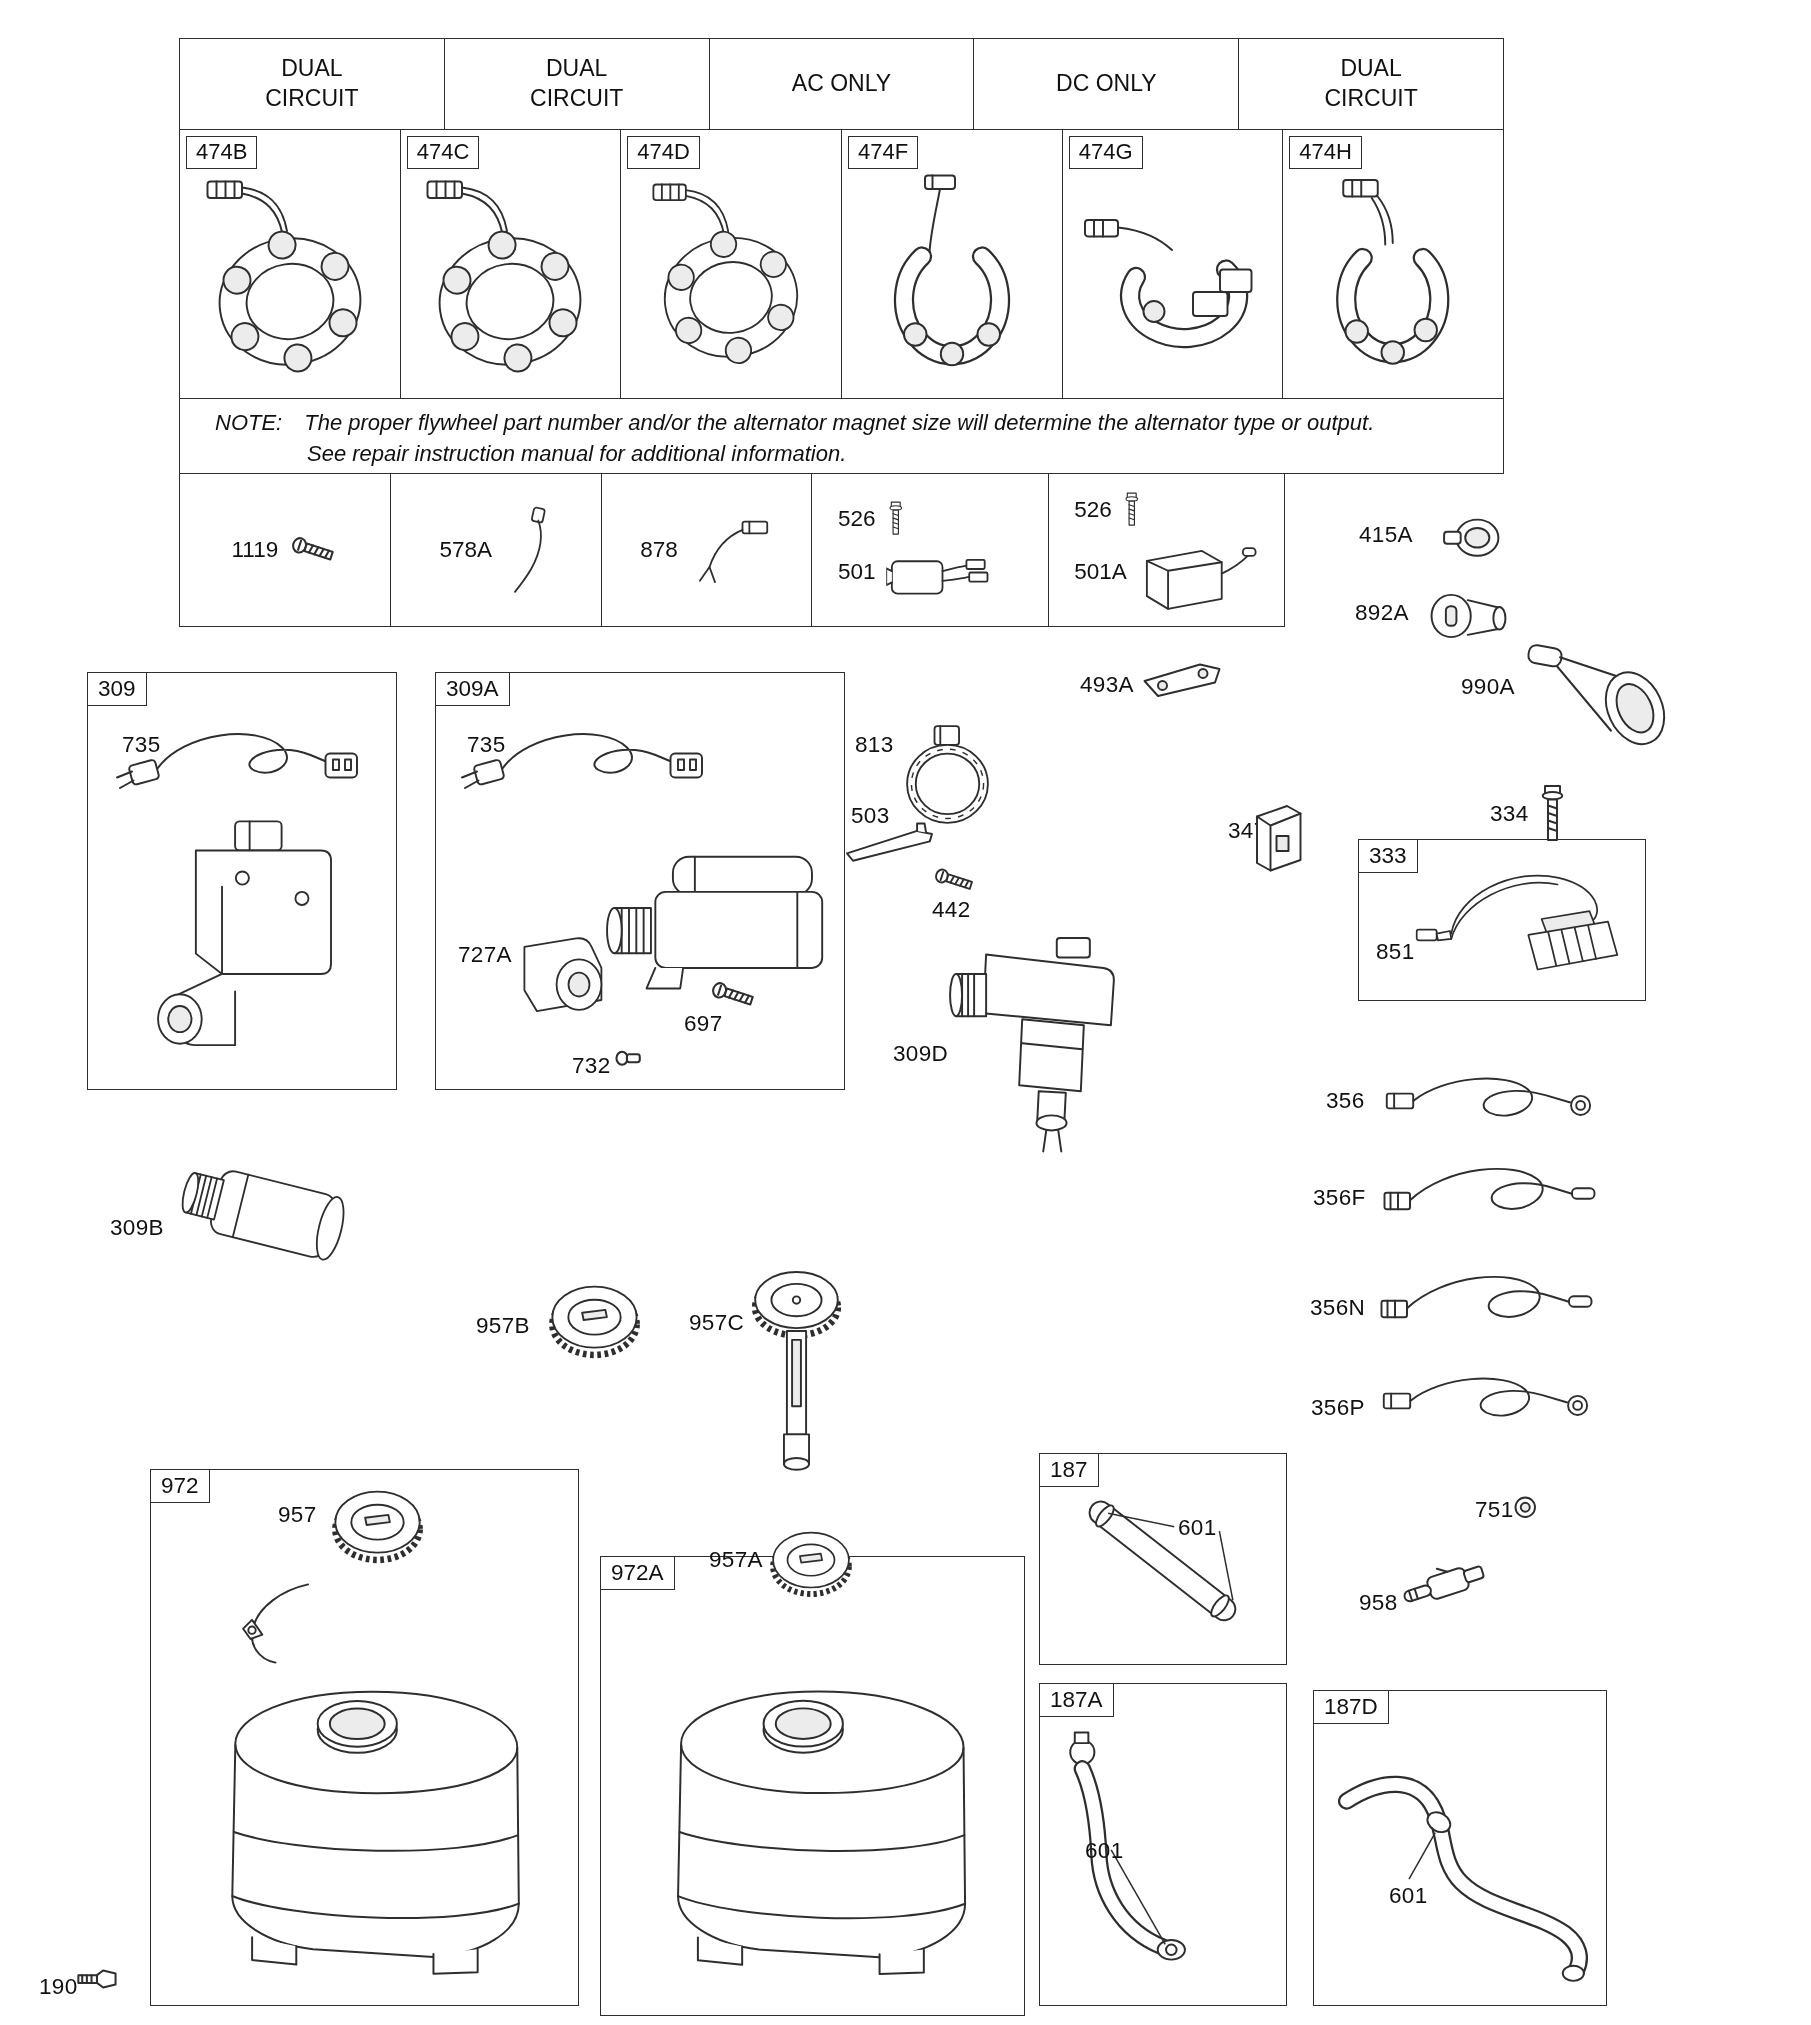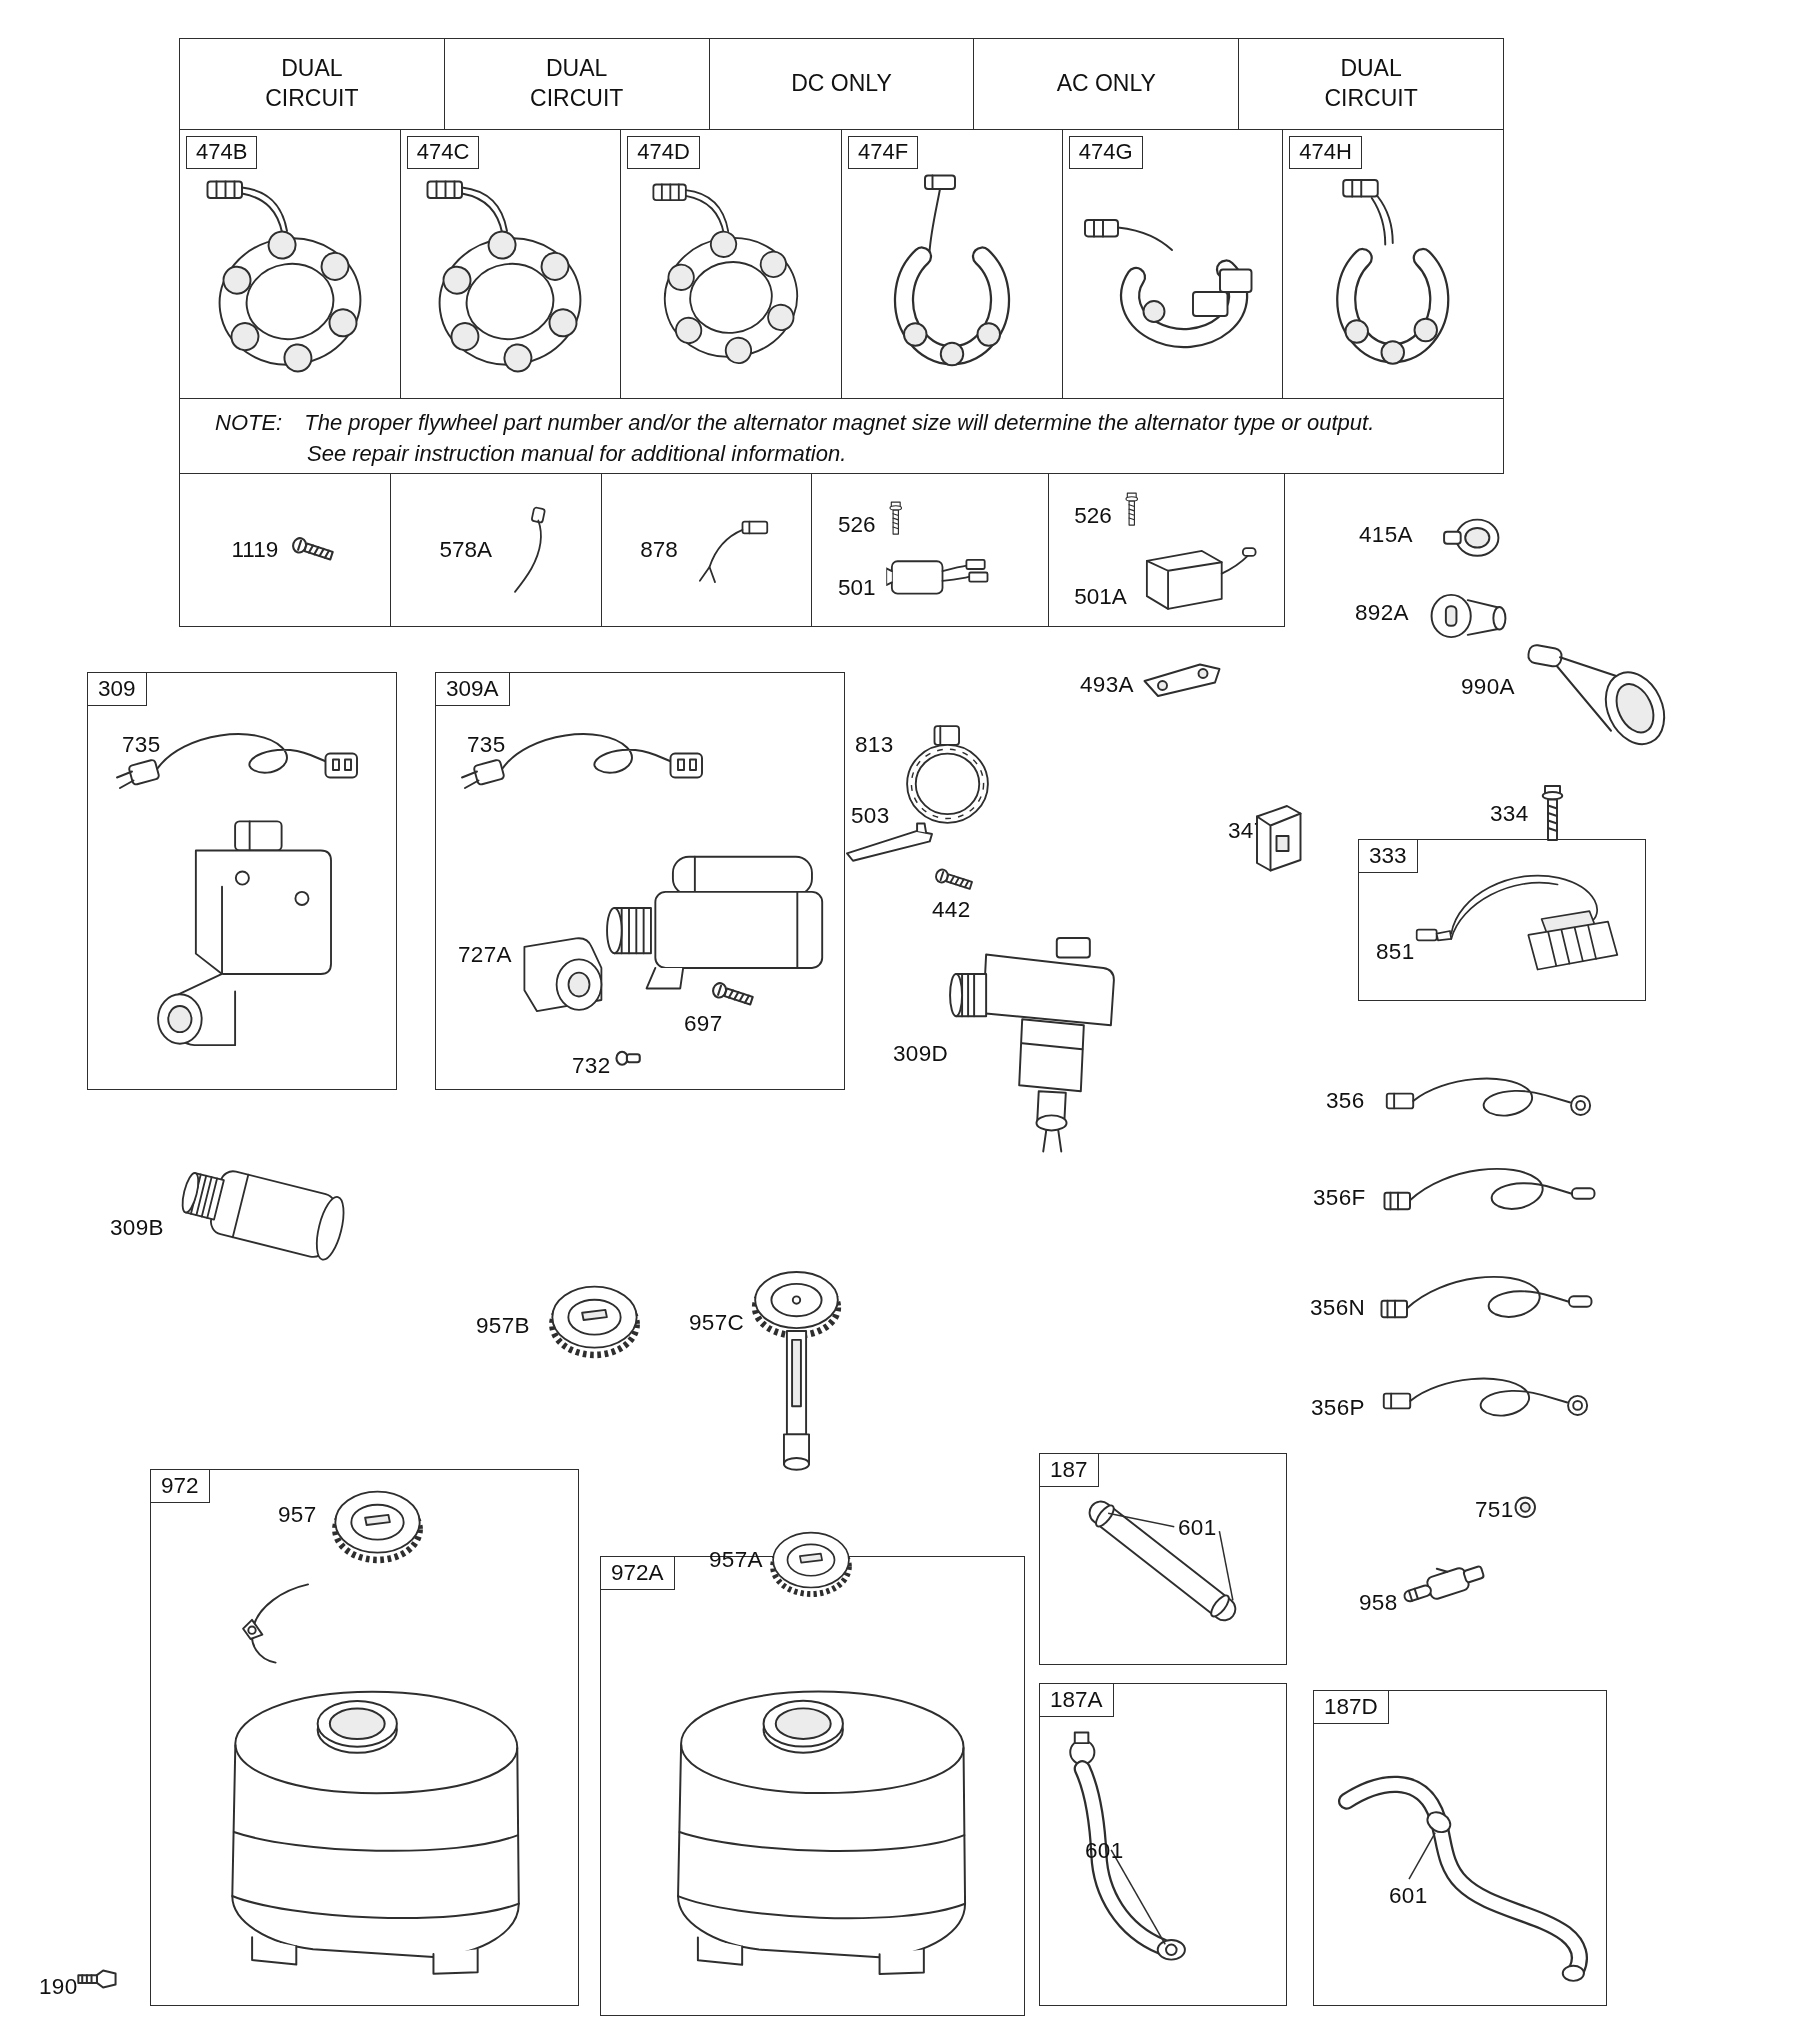--- a/index.html
+++ b/index.html
@@ -17,21 +17,21 @@
   .ti{flex:1;border-right:1.5px solid #2e2e2e;position:relative}
   .ti:last-child{border-right:none}
   .tnote{border-top:1.5px solid #2e2e2e;height:74px;padding:9px 15px 0 35px;font-style:italic;font-size:22px;line-height:1.4}
   .tnote b{font-weight:normal;margin-right:22px}
   .note2{margin-left:92px}
   .row2{position:absolute;left:179px;top:474px;width:1106px;height:153px;border:1.5px solid #2e2e2e;border-top:none;display:flex;background:#fff}
   .r2c{flex:1;border-right:1.5px solid #2e2e2e;display:flex;align-items:center;justify-content:center;gap:12px}
   .r2c:last-child{border-right:none}
   .r2c .lbl{font-size:22.5px}
   .r2two{flex-direction:column;align-items:flex-start;gap:6px;padding-left:25.5px}
-  .r2row{display:flex;align-items:flex-end;gap:10.5px}
+  .r2row{display:flex;align-items:center;gap:10.5px}
   svg.part{position:absolute;overflow:visible}
   .ln{stroke:#2e2e2e;stroke-width:2.6;fill:none;stroke-linecap:round;stroke-linejoin:round}
   .f{fill:#fff}
   .f2{fill:#ececec}
   .band-o{stroke:#2e2e2e;stroke-width:27;fill:none;stroke-linecap:round}
   .band-i{stroke:#fff;stroke-width:21;fill:none;stroke-linecap:round}
   .tube-o{stroke:#2e2e2e;stroke-width:23;fill:none;stroke-linecap:round}
   .tube-i{stroke:#fff;stroke-width:17;fill:none;stroke-linecap:round}
   .knurl{stroke:#2e2e2e;stroke-width:9;stroke-dasharray:5 5;fill:#fff}
   .dash{stroke:#2e2e2e;stroke-width:2;fill:none;stroke-dasharray:8 10}
@@ -351,22 +351,22 @@
 </symbol>
 </defs>
 </svg>
 
 <div class="tblmain">
   <div class="thead">
     <div class="th">DUAL
 CIRCUIT</div>
     <div class="th">DUAL
 CIRCUIT</div>
+    <div class="th">AC ONLY</div>
     <div class="th">DC ONLY</div>
-    <div class="th">AC ONLY</div>
     <div class="th">DUAL
 CIRCUIT</div>
   </div>
   <div class="timg">
     <div class="ti">
       <span class="tag2">474B</span>
       <svg class="part" style="left:19.5px;top:31.5px" width="180" height="225" viewBox="0 0 240 300">
             <use href="#alt-full"></use>
           </svg>
     </div>

